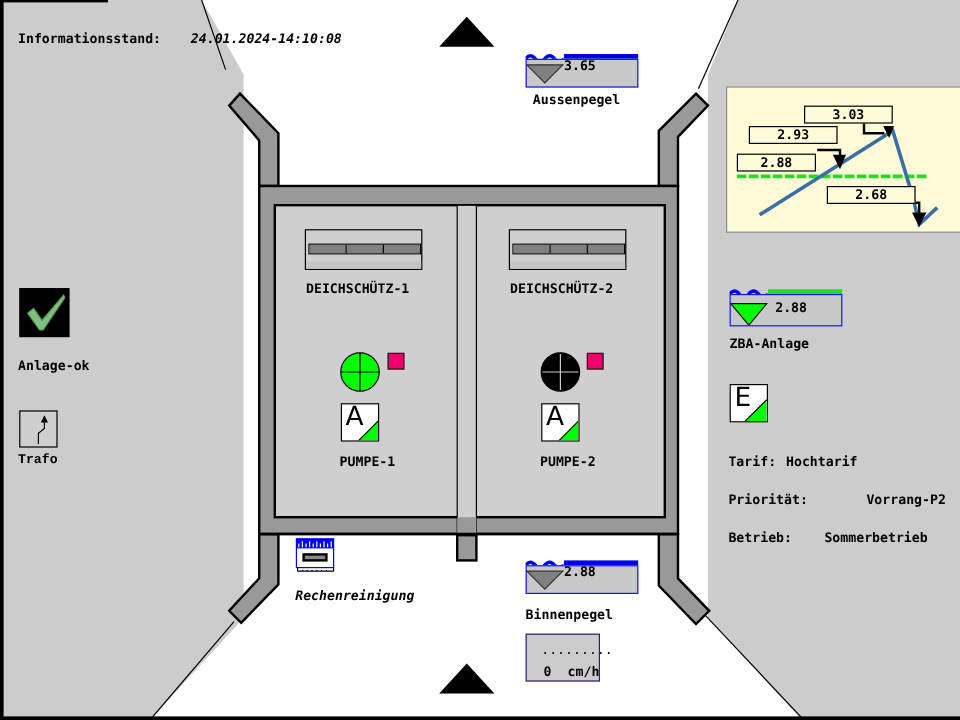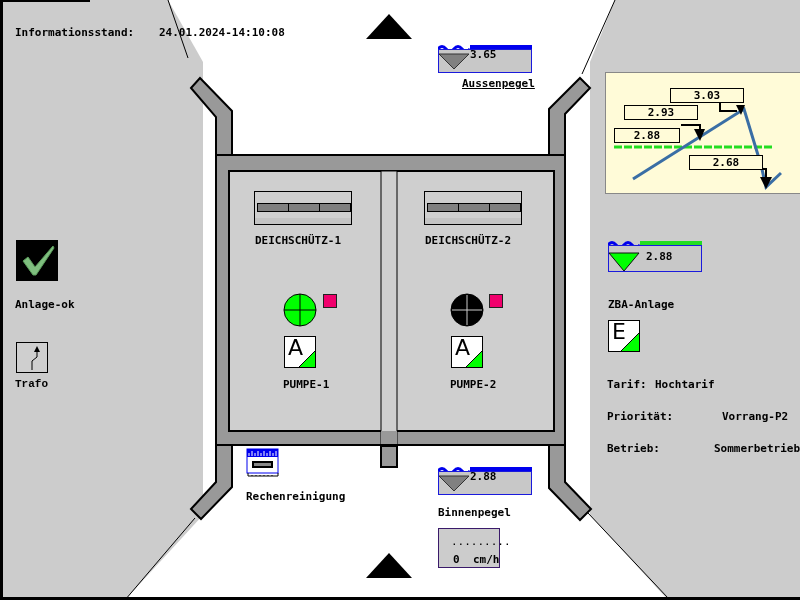--- a/index.html
+++ b/index.html
@@ -58,37 +58,37 @@
   <rect x="381" y="171" width="16" height="296" fill="#cfcfcf" stroke="#000" stroke-width="1"></rect>
   <rect x="381" y="431" width="16" height="14" fill="#999999" stroke="none"></rect>
   <rect x="381" y="446" width="16" height="21" fill="#999999" stroke="#000" stroke-width="2"></rect>
   <line x1="216" y1="445" x2="565" y2="445" stroke="#000" stroke-width="2"></line>
 </svg>
 
 <div class="topline"></div>
 <div class="frame"></div>
 
 <div class="txt" style="left:15px;top:26px;">Informationsstand:</div>
-<div class="txt" style="left:159px;top:26px;">24.01.2024-14:10:08</div>
+<div class="txt" style="left:159px;top:26px;font-style:italic;">24.01.2024-14:10:08</div>
 
 <div class="arrow-up" style="left:366px;top:14px;"></div>
 <div class="arrow-up" style="left:366px;top:553px;"></div>
 
 <div class="gauge" style="left:438px;top:44px;">
   <svg class="wave" width="96" height="10">
     <path d="M0,5 Q4,0 8,5 T16,5 T24,5 T32,5" fill="none" stroke="#0000ee" stroke-width="3"></path>
     <rect x="32" y="1" width="62" height="4" fill="#0000ee"></rect>
   </svg>
   <div class="box"></div>
   <svg class="tri" width="32" height="22">
     <polygon points="1,5 31,5 16,20" fill="#808080" stroke="#333" stroke-width="1"></polygon>
   </svg>
   <div class="val">3.65</div>
 </div>
-<div class="txt" style="left:462px;top:77px;text-decoration:underline;">Aussenpegel</div>
+<div class="txt" style="left:444px;top:77px;">Aussenpegel</div>
 
 <div class="gauge" style="left:438px;top:466px;">
   <svg class="wave" width="96" height="10">
     <path d="M0,5 Q4,0 8,5 T16,5 T24,5 T32,5" fill="none" stroke="#0000ee" stroke-width="3"></path>
     <rect x="32" y="1" width="62" height="4" fill="#0000ee"></rect>
   </svg>
   <div class="box"></div>
   <svg class="tri" width="32" height="22">
     <polygon points="1,5 31,5 16,20" fill="#808080" stroke="#333" stroke-width="1"></polygon>
   </svg>
@@ -120,21 +120,21 @@
 <div class="rechen">
   <svg width="34" height="30">
     <rect x="1" y="1" width="31" height="8" fill="#0000ee"></rect>
     <path d="M3,8 L3,5 M6,8 L6,3 M9,8 L9,5 M12,8 L12,3 M15,8 L15,5 M18,8 L18,3 M21,8 L21,5 M24,8 L24,3 M27,8 L27,5 M30,8 L30,3" stroke="#fff" stroke-width="1"></path>
     <rect x="1" y="1" width="31" height="24" fill="none" stroke="#0000ee" stroke-width="1"></rect>
     <rect x="6" y="13" width="21" height="7" fill="#000"></rect>
     <rect x="8" y="15" width="17" height="3" fill="#888"></rect>
     <path d="M2,28 L32,28 M2,25 L2,28 M32,25 L32,28 M6,27 L6,28 M10,27 L10,28 M14,27 L14,28 M18,27 L18,28 M22,27 L22,28 M26,27 L26,28" stroke="#000" stroke-width="1"></path>
   </svg>
 </div>
-<div class="txt" style="left:246px;top:490px;">Rechenreinigung</div>
+<div class="txt" style="left:246px;top:490px;font-style:italic;">Rechenreinigung</div>
 
 <div class="gate" style="left:254px;top:191px;">
   <div class="bar">
       <span></span>
       <span></span>
       <span></span>
     </div>
   <div class="bottom"></div>
 </div>
 <div class="txt" style="left:255px;top:234px;">DEICHSCHÜTZ-1</div>
@@ -201,27 +201,27 @@
   <svg class="wave" width="96" height="10">
     <path d="M0,5 Q4,0 8,5 T16,5 T24,5 T32,5" fill="none" stroke="#0000ee" stroke-width="3"></path>
     <rect x="32" y="1" width="62" height="4" fill="#22dd22"></rect>
   </svg>
   <div class="box" style="height:25px;"></div>
   <svg class="tri" width="32" height="26">
     <polygon points="1,8 31,8 16,26" fill="#00ff00" stroke="#111" stroke-width="1"></polygon>
   </svg>
   <div class="val" style="left:38px;top:10px;">2.88</div>
 </div>
-<div class="txt" style="left:608px;top:298px;">ZBA-Anlage</div>
+<div class="txt" style="left:608px;top:280px;">ZBA-Anlage</div>
 <div class="iconbox" style="left:608px;top:320px;">
   <svg class="abs" style="left:0;top:0;" width="32" height="32">
       <polygon points="30,12 30,30 12,30" fill="#00ff00"></polygon>
       <line x1="30" y1="12" x2="12" y2="30" stroke="#000" stroke-width="1"></line>
     </svg>
   <span class="letter">E</span>
 </div>
 
 <div class="txt" style="left:607px;top:378px;">Tarif:</div>
 <div class="txt" style="left:655px;top:378px;">Hochtarif</div>
 <div class="txt" style="left:607px;top:410px;">Priorität:</div>
 <div class="txt" style="left:687px;top:410px;margin-left:35px;">Vorrang-P2</div>
 <div class="txt" style="left:607px;top:442px;text-align:center;">Betrieb:</div>
-<div class="txt" style="left:714px;top:442px;text-align:right;">Sommerbetrieb</div>
+<div class="txt" style="left:687px;top:442px;text-align:right;">Sommerbetrieb</div>
 
 </body></html>

